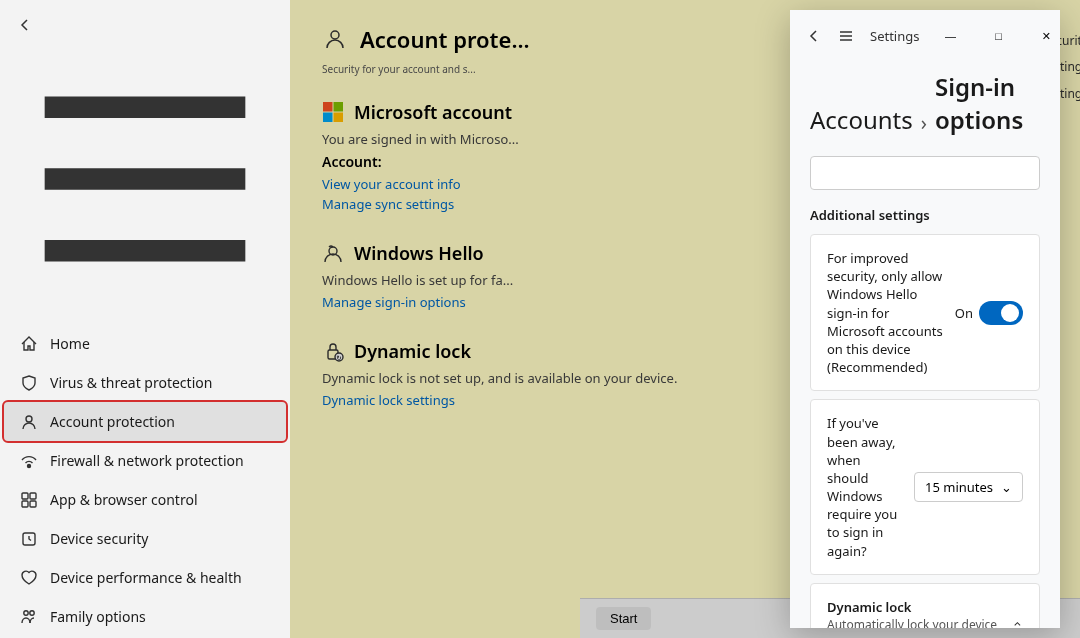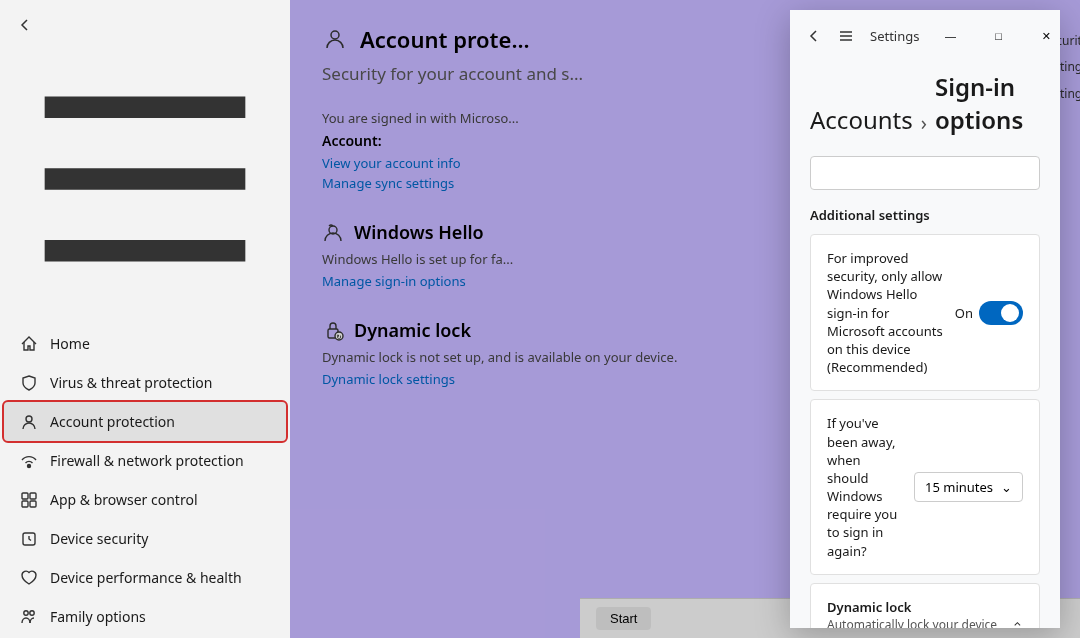--- a/index.html
+++ b/index.html
@@ -49,35 +49,35 @@
     .nav-item.active {
       background: #e0e0e0;
       outline: 2px solid #d32f2f;
     }
     .nav-item svg { width: 18px; height: 18px; flex-shrink: 0; }
     .nav-label { font-size: 14px; }
 
     
     .main-content {
       flex: 1;
-      background: #c4b5fd;
+      background: #fef9c3;
       padding: 24px 32px;
       overflow-y: auto;
       position: relative;
     }
     .page-title {
       display: flex;
       align-items: center;
       gap: 12px;
       font-size: 22px;
       font-weight: 600;
       margin-bottom: 4px;
     }
     .page-subtitle {
-      font-size: 17px;
+      font-size: 10px;
       color: #555;
       margin-bottom: 24px;
       margin-top: 8px;
     }
 
     .section-block {
       margin-bottom: 28px;
     }
     .section-header {
       display: flex;
@@ -377,20 +377,29 @@
   <div class="page-title">
     <svg width="26" height="26" viewBox="0 0 26 26" fill="none" stroke="#333" stroke-width="1.5">
         <circle cx="13" cy="9" r="4"></circle>
         <path d="M5 22c0-4.4 3.6-8 8-8s8 3.6 8 8"></path>
       </svg>
     <span>Account prote...</span>
   </div>
   <div class="page-subtitle">Security for your account and s...</div>
 
   <div class="section-block">
+    <div class="section-header">
+      <svg width="22" height="22" viewBox="0 0 22 22">
+          <rect x="1" y="1" width="9.5" height="9.5" fill="#f25022"></rect>
+          <rect x="11.5" y="1" width="9.5" height="9.5" fill="#7fba00"></rect>
+          <rect x="1" y="11.5" width="9.5" height="9.5" fill="#00a4ef"></rect>
+          <rect x="11.5" y="11.5" width="9.5" height="9.5" fill="#ffb900"></rect>
+        </svg>
+      <span>Microsoft account</span>
+    </div>
     <div class="section-desc">You are signed in with Microsо...</div>
     <div class="section-label">Account:</div>
     <a class="link-blue">View your account info</a>
     <a class="link-blue">Manage sync settings</a>
   </div>
 
   <div class="section-block">
     <div class="section-header">
       <svg width="22" height="22" viewBox="0 0 22 22" fill="none" stroke="#333" stroke-width="1.4">
           <circle cx="11" cy="9" r="4"></circle>

